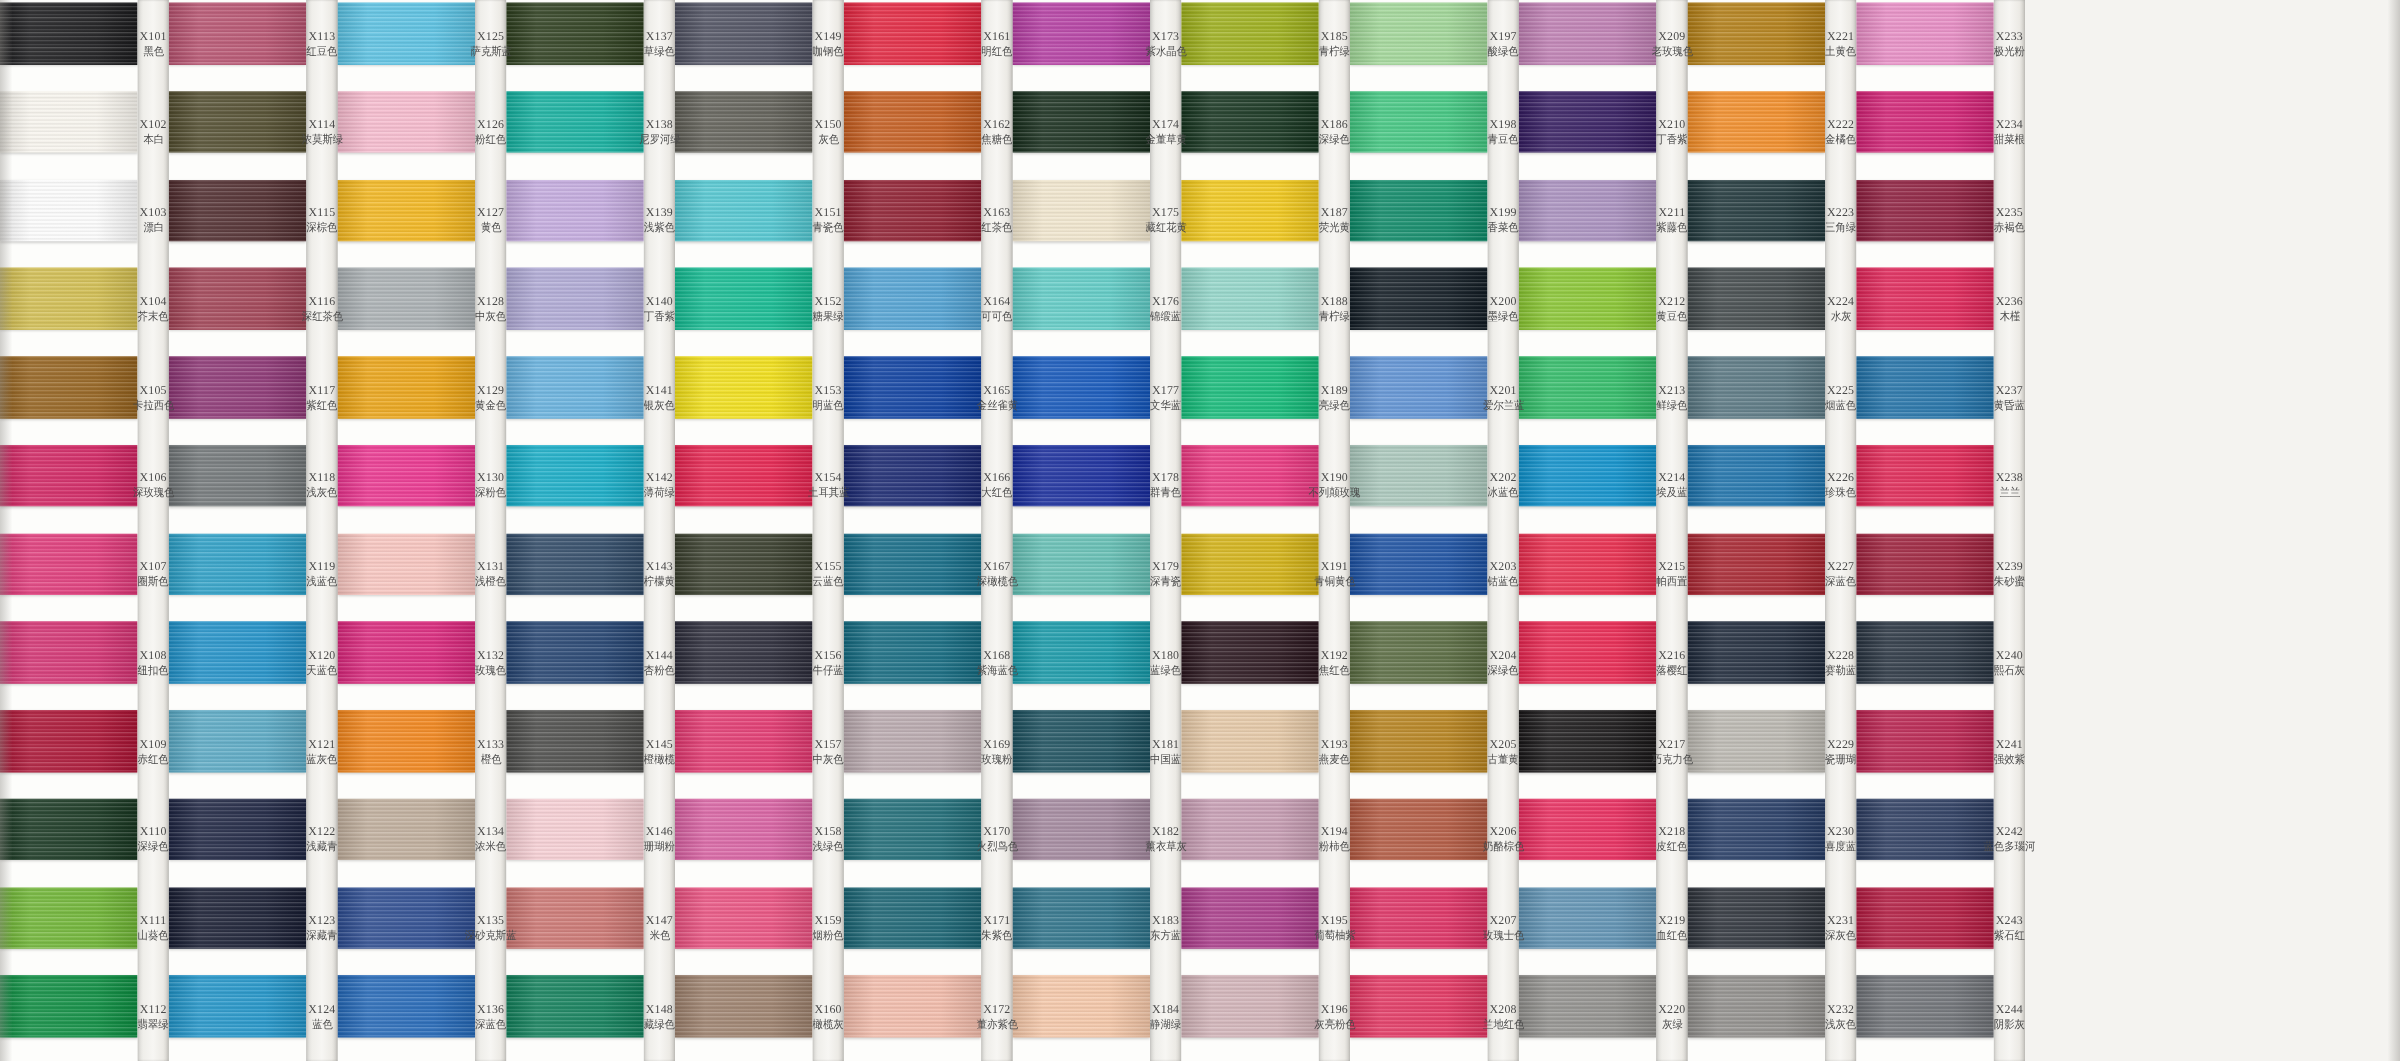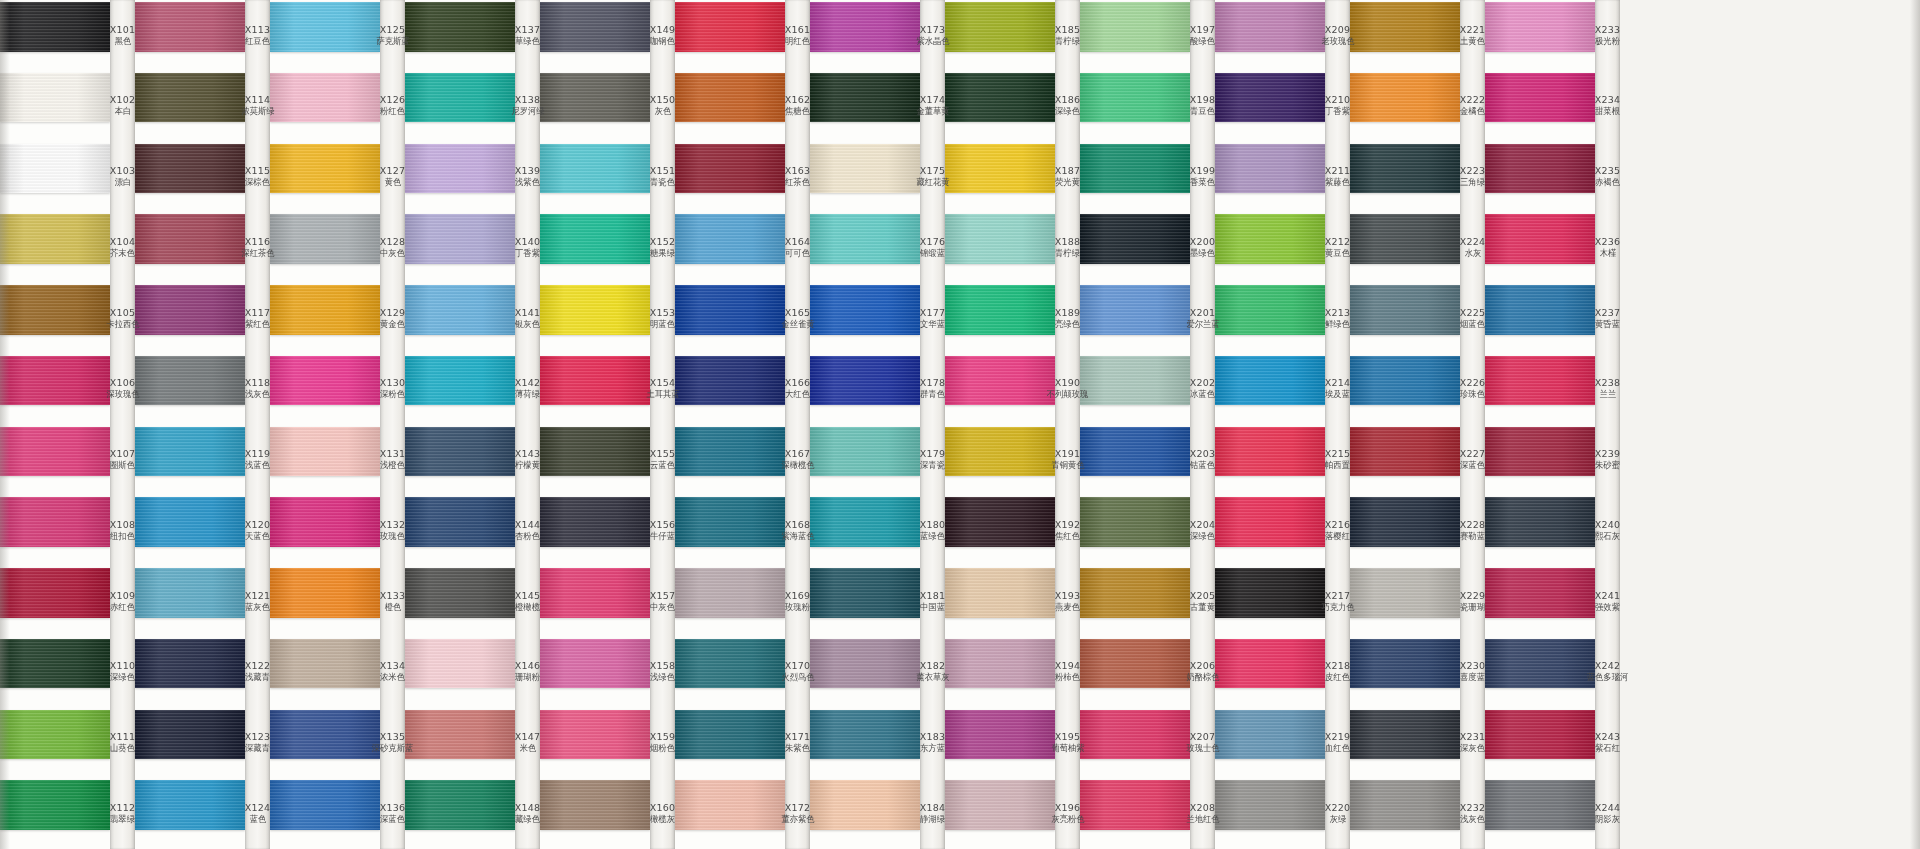--- a/index.html
+++ b/index.html
@@ -43,20 +43,21 @@
   .label-col {
     width: 25px;
     height: 849px;
     display: flex;
     flex-direction: column;
     position: relative;
     background: linear-gradient(to right,
         #d9d8d4 0%, #efeeea 18%, #f7f6f3 50%, #eceae5 82%, #cfcdc8 100%);
     box-shadow: inset 1px 0 2px rgba(0,0,0,.10), inset -1px 0 2px rgba(0,0,0,.10);
     z-index: 4;
+    font-family: Liberation Serif, serif;
   }
 
   
   .cell {
     position: relative;
     flex: 1 1 0;
     display: flex;
     align-items: flex-start;
     justify-content: center;
     background: #fdfdfb;

